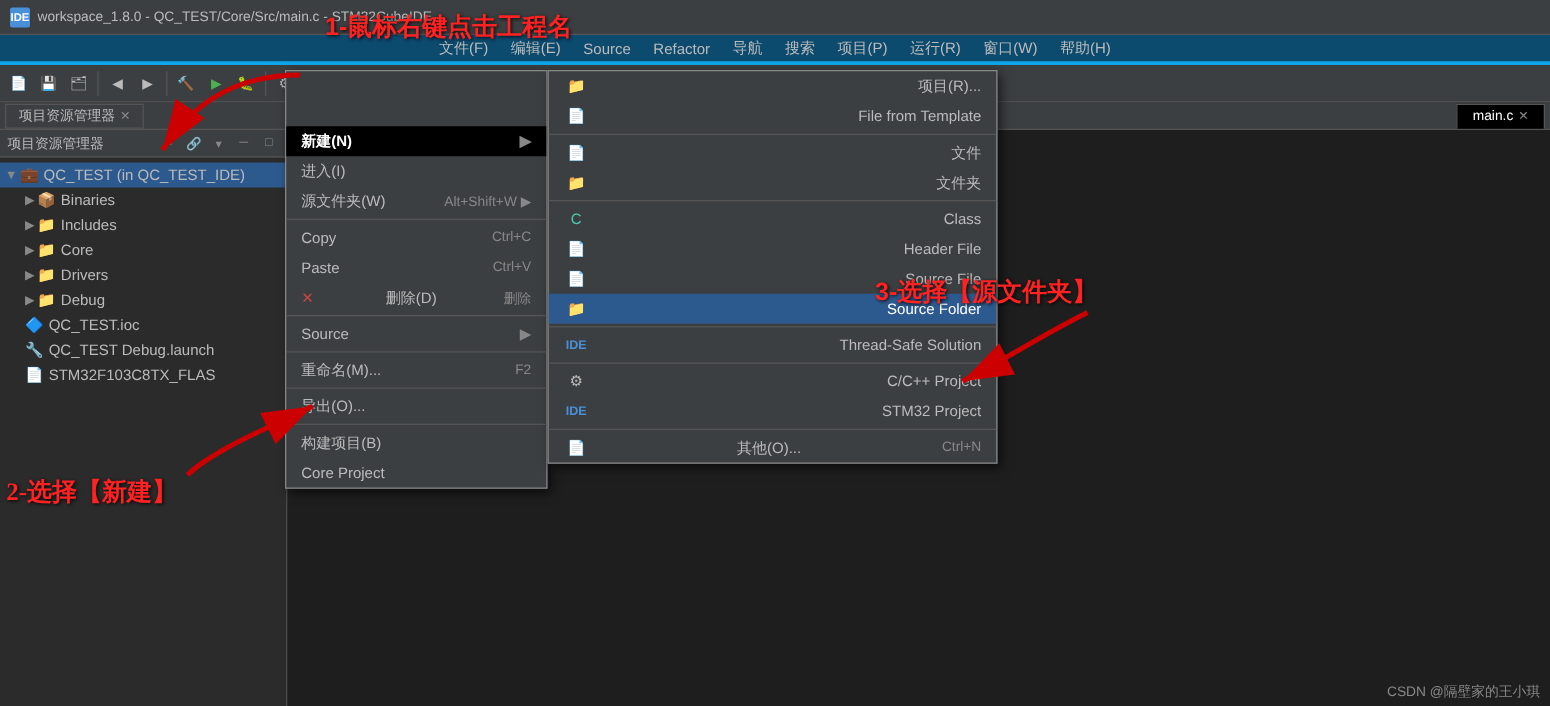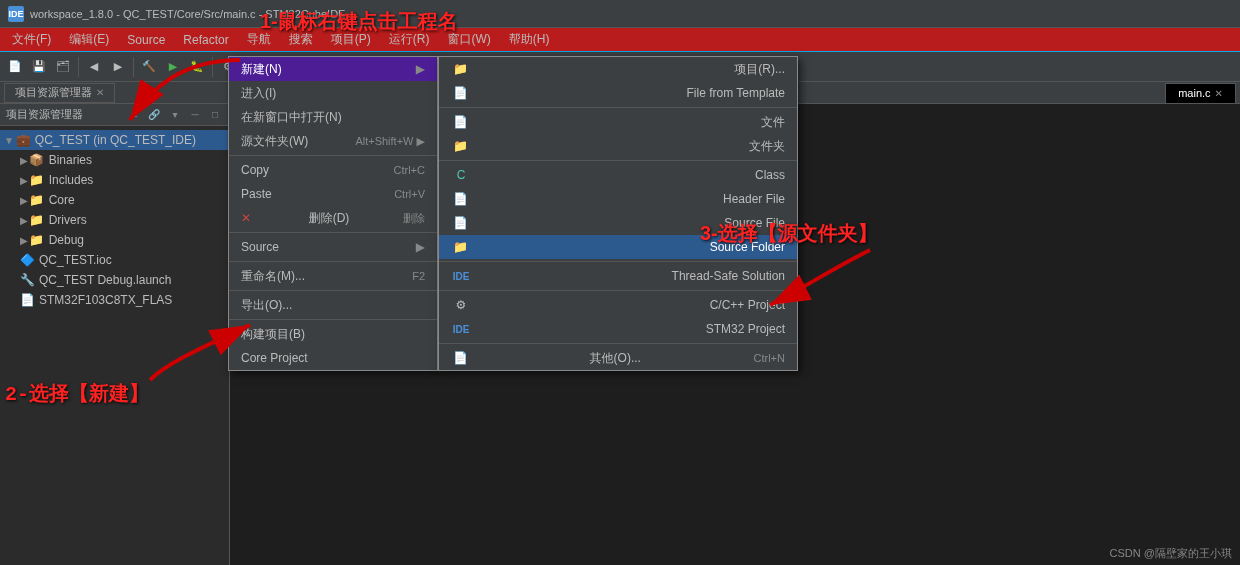--- a/index.html
+++ b/index.html
@@ -32,27 +32,28 @@
       display: inline-flex;
       align-items: center;
       justify-content: center;
       font-weight: bold;
       color: white;
       font-size: 9px;
     }
 
     
     .menu-bar {
-      background: #b91c1c;
+      background: #0c4a6e;
       height: 24px;
       display: flex;
       align-items: center;
       padding: 0 4px;
-      border-bottom: 1px solid #0ea5e9;
+      border-bottom: 3px solid #0ea5e9;
       gap: 2px;
+      justify-content: center;
     }
     .menu-item {
       padding: 2px 8px;
       color: #bbbbbb;
       font-size: 12px;
       cursor: pointer;
       border-radius: 2px;
     }
 
     
@@ -356,29 +357,26 @@
       </div>
     </div>
   </div>
 
   <div class="code-area">
     <span style="color:#888;">1</span>&nbsp;&nbsp;<span style="color:#608b4e;">/* USER_CODE_BEGIN Header */</span>
   </div>
 </div>
 
 <div class="context-menu-1">
-  <div class="ctx-item" style="background:#4c1d95;color:white;font-weight:normal;">
+  <div class="ctx-item" style="background:#000000;color:white;font-weight:bold;margin-top:44px;">
     <span>新建(N)</span>
     <span class="ctx-arrow">▶</span>
   </div>
   <div class="ctx-item">
     <span>进入(I)</span>
-  </div>
-  <div class="ctx-item">
-    <span>在新窗口中打开(N)</span>
   </div>
   <div class="ctx-item">
     <span>源文件夹(W)</span>
     <span class="ctx-shortcut">Alt+Shift+W ▶</span>
   </div>
   <div class="ctx-sep"></div>
   <div class="ctx-item">
     <span>Copy</span>
     <span class="ctx-shortcut">Ctrl+C</span>
   </div>
@@ -477,21 +475,21 @@
 
 <svg style="position:absolute;top:50px;left:100px;z-index:300;pointer-events:none;" width="180" height="80">
   <defs>
     <marker id="arrowhead1" markerWidth="10" markerHeight="7" refX="10" refY="3.5" orient="auto">
       <polygon points="0 0, 10 3.5, 0 7" fill="#cc0000"></polygon>
     </marker>
   </defs>
   <path d="M 140,10 C 80,10 50,40 30,70" stroke="#cc0000" stroke-width="4" fill="none" marker-end="url(#arrowhead1)"></path>
 </svg>
 
-<div style="position:absolute; top:380px; left:5px; color:#ff2222; font-size:20px; font-weight:bold; font-family:Liberation Mono, monospace; z-index:300; text-shadow:1px 1px 3px rgba(0,0,0,0.9);">
+<div style="position:absolute; top:380px; left:5px; color:#ff2222; font-size:20px; font-weight:bold; font-family:Liberation Serif, serif; z-index:300; text-shadow:1px 1px 3px rgba(0,0,0,0.9);">
   <span>2-选择【新建】</span>
 </div>
 
 <svg style="position:absolute;top:310px;left:90px;z-index:300;pointer-events:none;" width="180" height="80">
   <defs>
     <marker id="arrowhead2" markerWidth="10" markerHeight="7" refX="10" refY="3.5" orient="auto">
       <polygon points="0 0, 10 3.5, 0 7" fill="#cc0000"></polygon>
     </marker>
   </defs>
   <path d="M 60,70 C 80,50 130,30 160,15" stroke="#cc0000" stroke-width="4" fill="none" marker-end="url(#arrowhead2)"></path>

